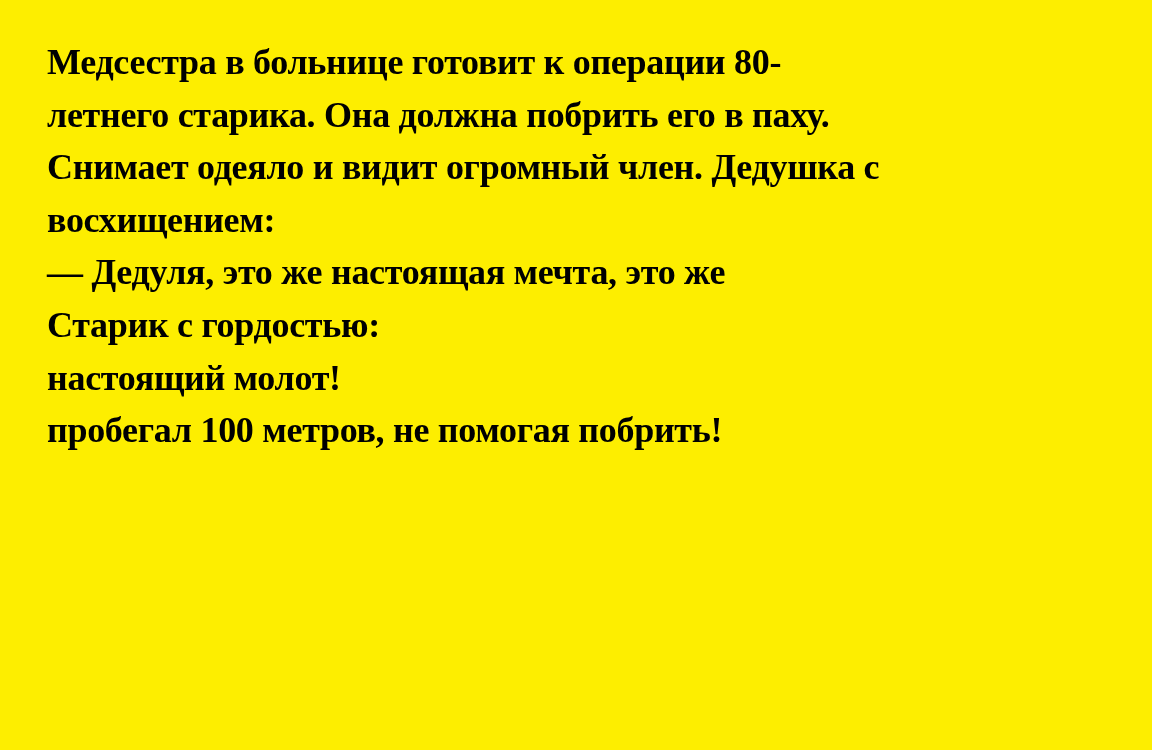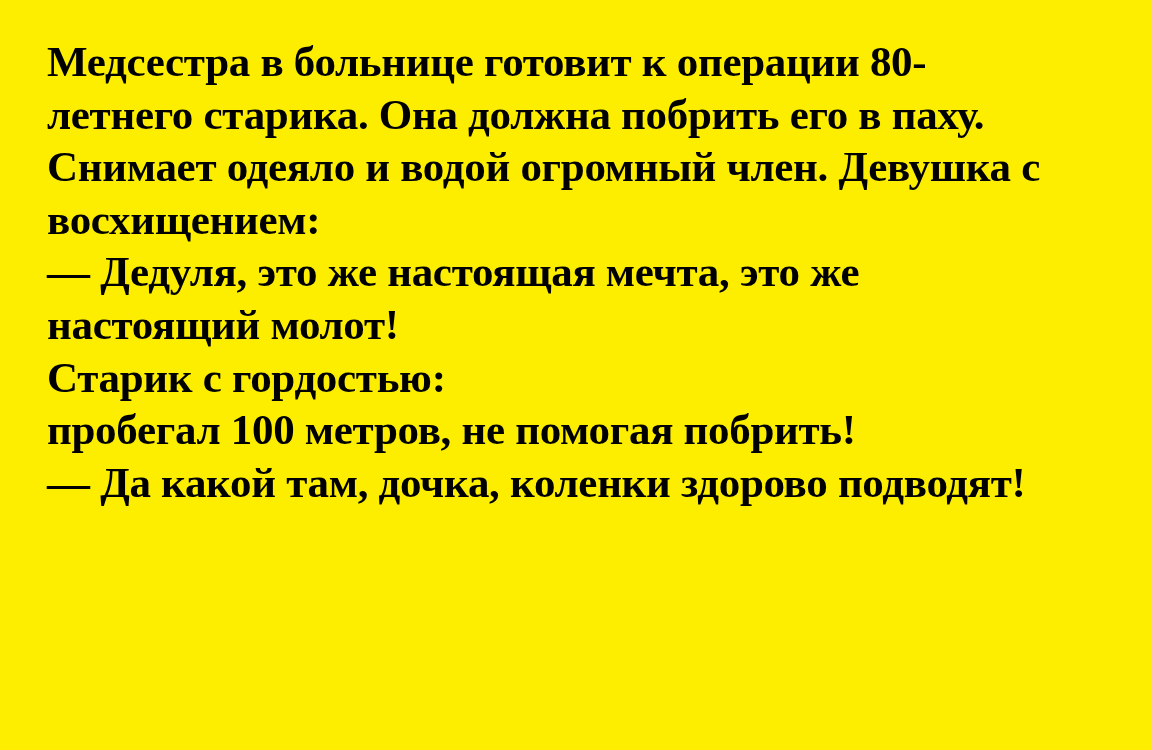--- a/index.html
+++ b/index.html
@@ -17,32 +17,31 @@
     box-sizing: border-box;
     width: 1152px;
     height: 750px;
     background: #fdee00;
     padding: 36px 40px 0 47px;
     overflow: hidden;
   }
   .joke-line {
     font-weight: bold;
     color: #000000;
-    font-size: 43px;
+    font-size: 36px;
     line-height: 52.6px;
     white-space: nowrap;
     letter-spacing: -0.3px;
   }
 </style>
 </head>
 <body>
 
 <div class="joke-card">
   <div class="joke-line">Медсестра в больнице готовит к операции 80-</div>
   <div class="joke-line">летнего старика. Она должна побрить его в паху.</div>
-  <div class="joke-line">Снимает одеяло и водой огромный член. Девушка с</div>
+  <div class="joke-line">Снимает одеяло и видит огромный член. Дедушка с</div>
   <div class="joke-line">восхищением:</div>
   <div class="joke-line">— Дедуля, это же настоящая мечта, это же</div>
+  <div class="joke-line">Старик с гордостью:</div>
   <div class="joke-line">настоящий молот!</div>
-  <div class="joke-line">Старик с гордостью:</div>
   <div class="joke-line">пробегал 100 метров, не помогая побрить!</div>
-  <div class="joke-line">— Да какой там, дочка, коленки здорово подводят!</div>
 </div>
 
 </body></html>

